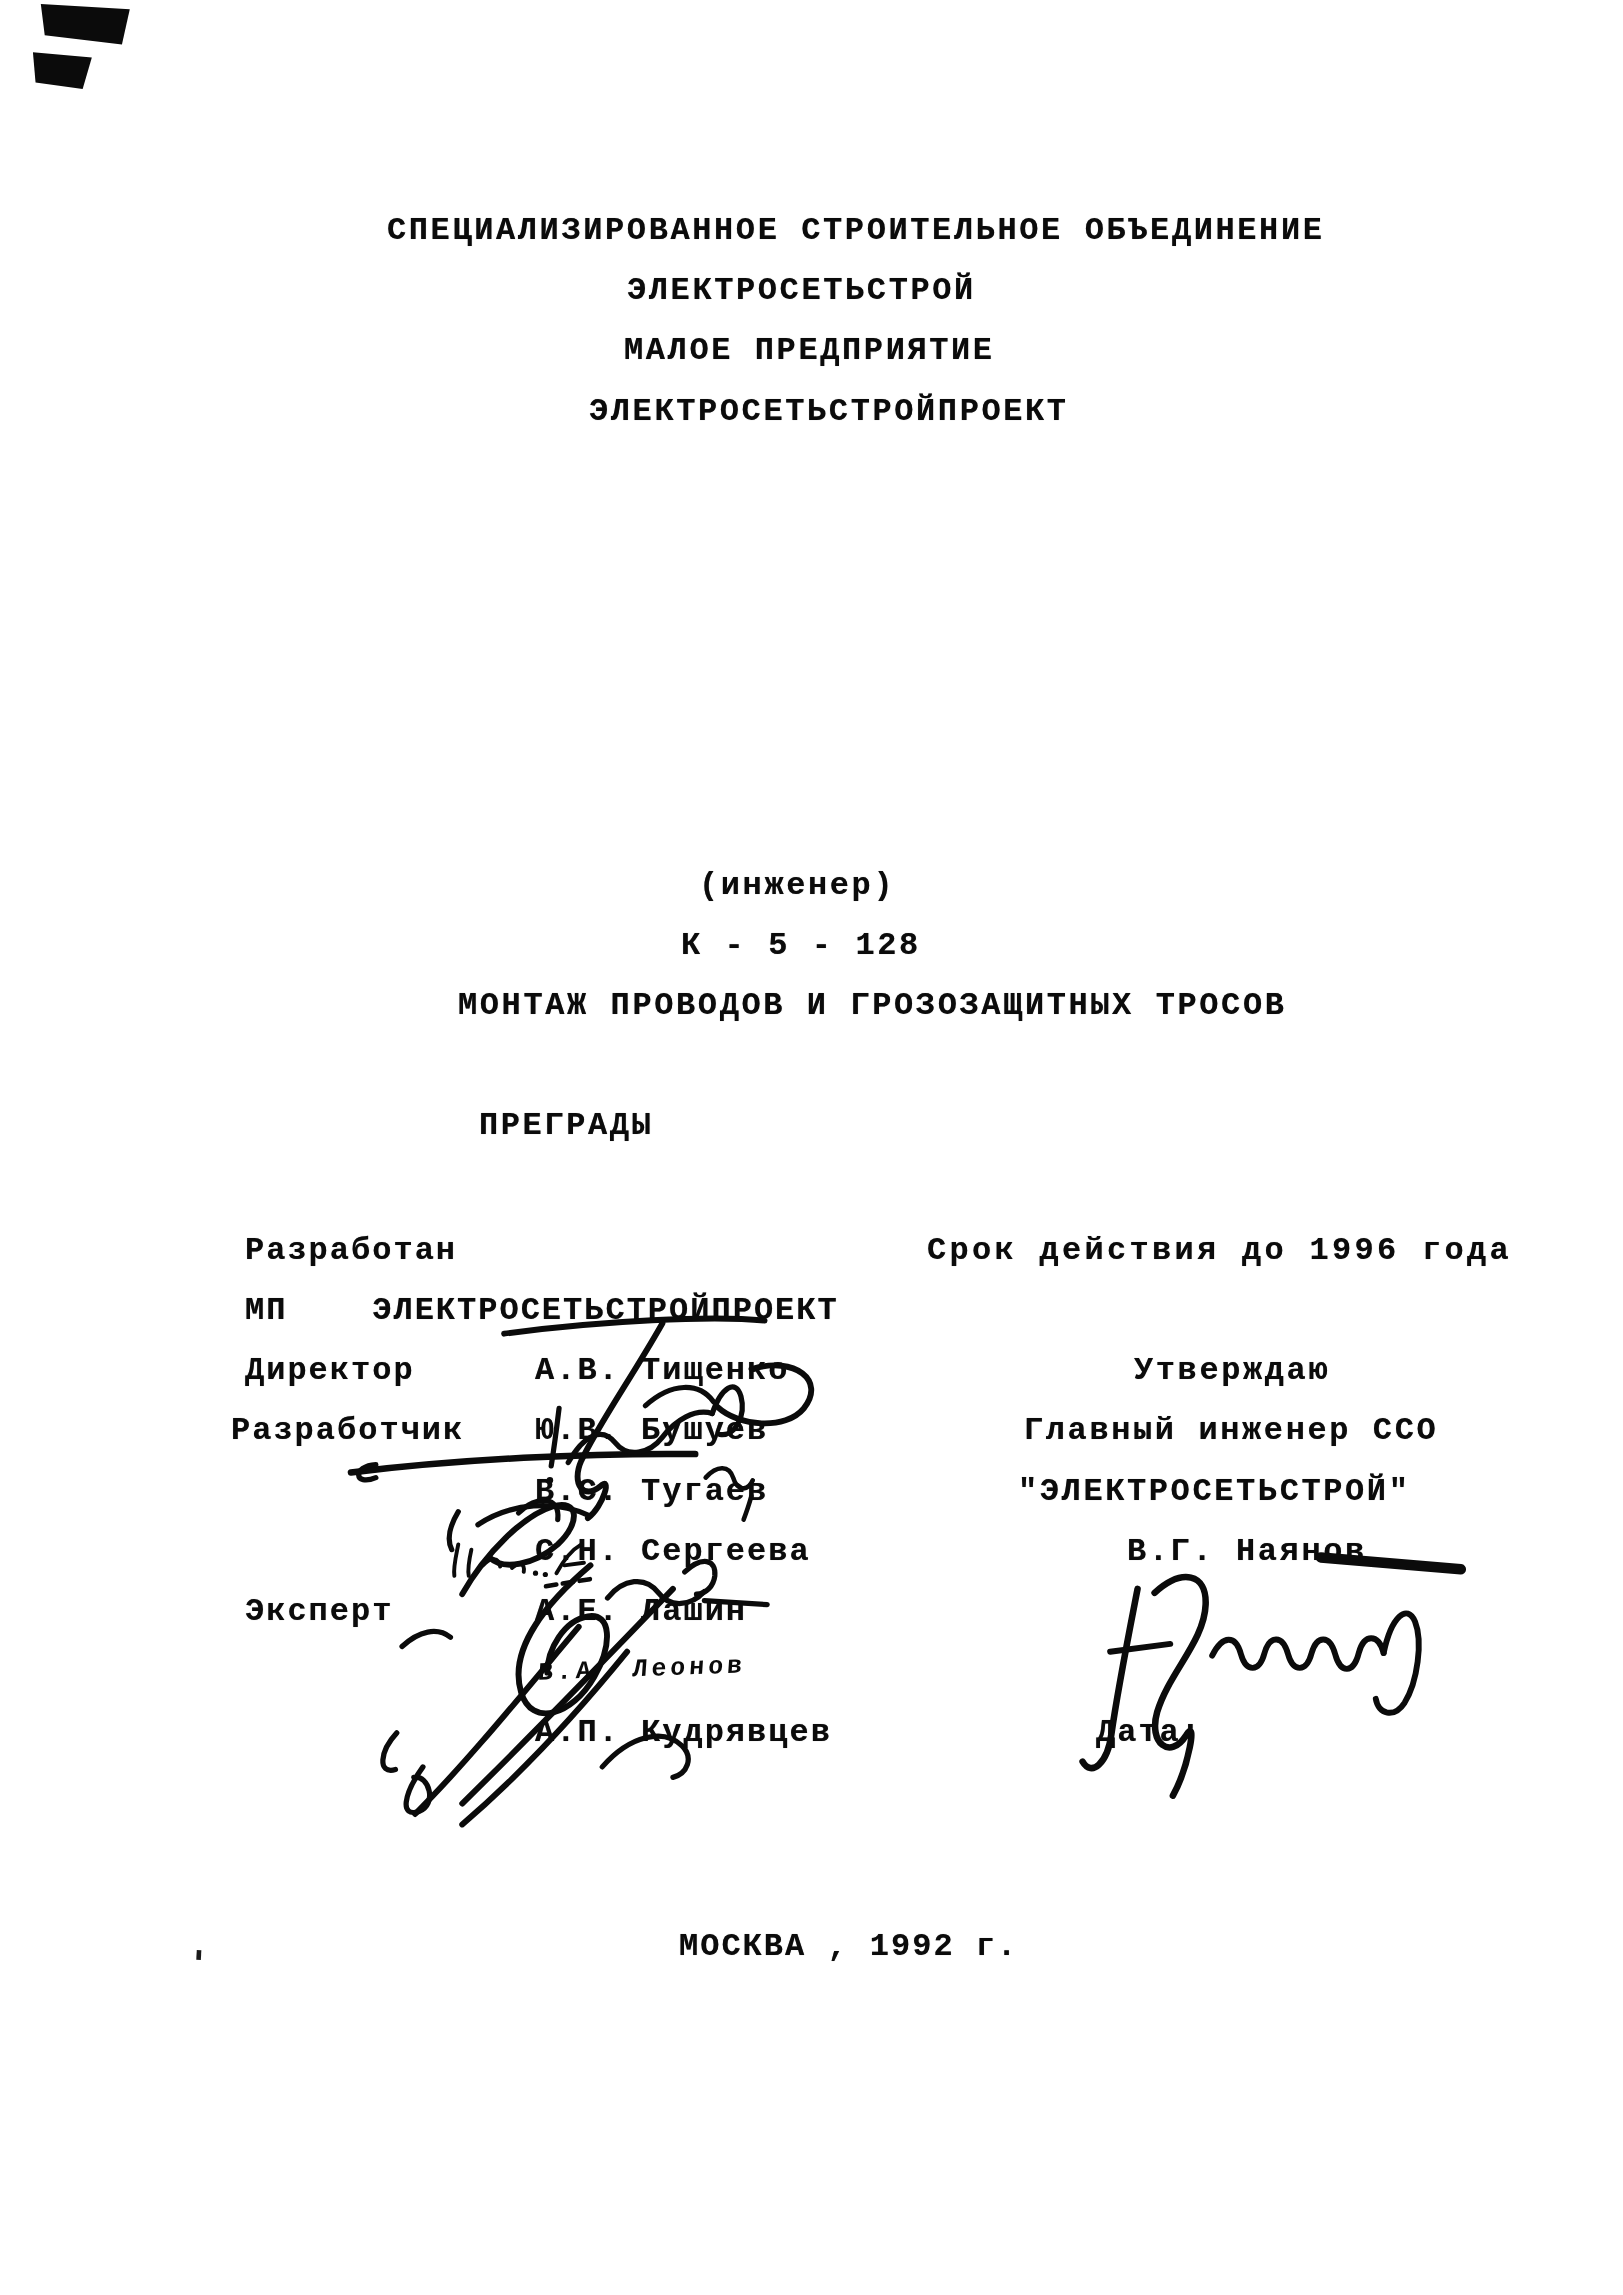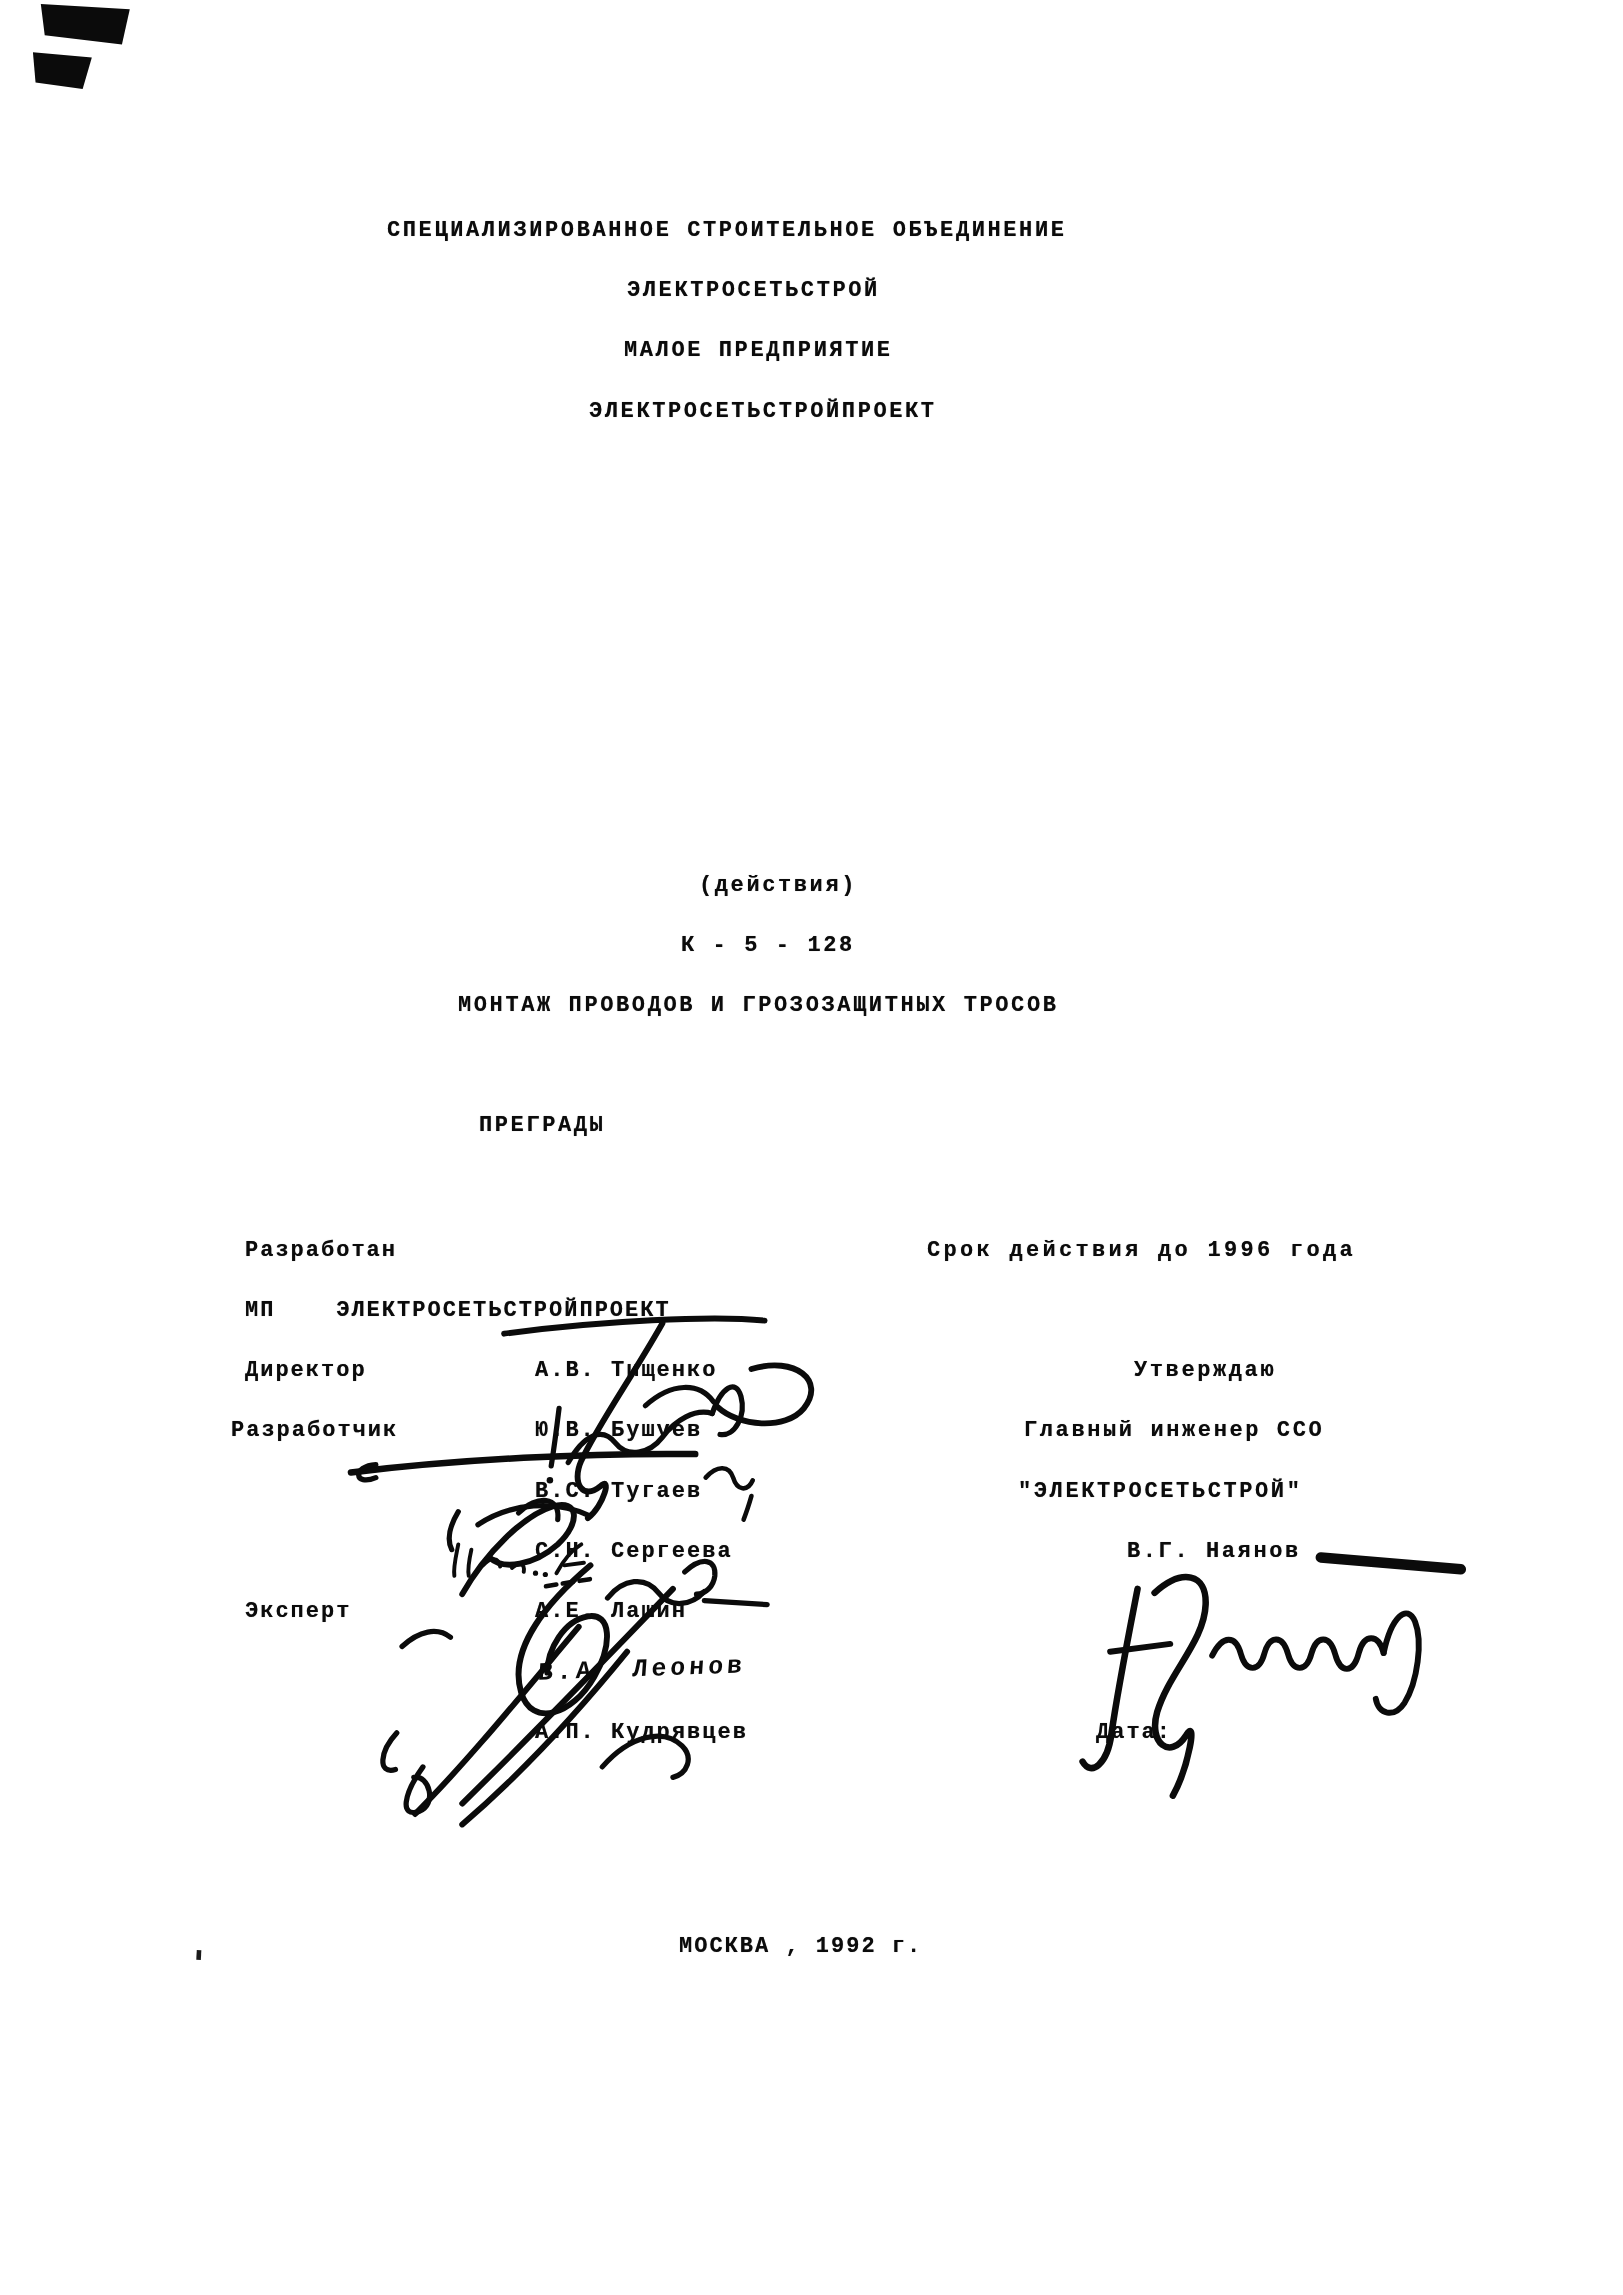--- a/index.html
+++ b/index.html
@@ -6,21 +6,21 @@
   .page{
     position:relative;
     width:1624px;height:2295px;
     background:#ffffff;
     overflow:hidden;
     font-family:"Liberation Mono","DejaVu Sans Mono",monospace;
     color:#0b0b0b;
   }
   .tx{
     position:absolute;
-    font-size:22px;
+    font-size:32px;
     font-weight:700;
     line-height:29px;
     letter-spacing:2px;
     white-space:pre;
     color:#0b0b0b;
     text-shadow:0 0 0.7px rgba(0,0,0,.55);
   }
   .ls4{letter-spacing:2.6px;}
   .ls5{letter-spacing:3.3px;}
   .hand{
@@ -38,21 +38,21 @@
 </head>
 <body>
 
 <div class="page">
 
   <div class="tx ls4" style="left:387px;top:216px">СПЕЦИАЛИЗИРОВАННОЕ СТРОИТЕЛЬНОЕ ОБЪЕДИНЕНИЕ</div>
   <div class="tx ls4" style="left:627px;top:276px">ЭЛЕКТРОСЕТЬСТРОЙ</div>
   <div class="tx ls4" style="left:624px;top:336px">МАЛОЕ ПРЕДПРИЯТИЕ</div>
   <div class="tx ls4" style="left:589px;top:397px">ЭЛЕКТРОСЕТЬСТРОЙПРОЕКТ</div>
 
-  <div class="tx ls4" style="left:699px;top:871px">(действия)</div>
+  <div class="tx ls4" style="left:699px;top:871px">(инженер)</div>
   <div class="tx ls4" style="left:681px;top:931px">К - 5 - 128</div>
   <div class="tx ls4" style="left:458px;top:991px">МОНТАЖ ПРОВОДОВ И ГРОЗОЗАЩИТНЫХ ТРОСОВ</div>
   <div class="tx ls4" style="left:479px;top:1111px">ПРЕГРАДЫ</div>
 
   <div class="tx" style="left:245px;top:1236px">Разработан</div>
   <div class="tx" style="left:245px;top:1296px">МП    ЭЛЕКТРОСЕТЬСТРОЙПРОЕКТ</div>
   <div class="tx" style="left:245px;top:1356px">Директор</div>
   <div class="tx" style="left:535px;top:1356px">А.В. Тищенко</div>
   <div class="tx" style="left:231px;top:1416px">Разработчик</div>
   <div class="tx" style="left:535px;top:1416px">Ю.В. Бушуев</div>

